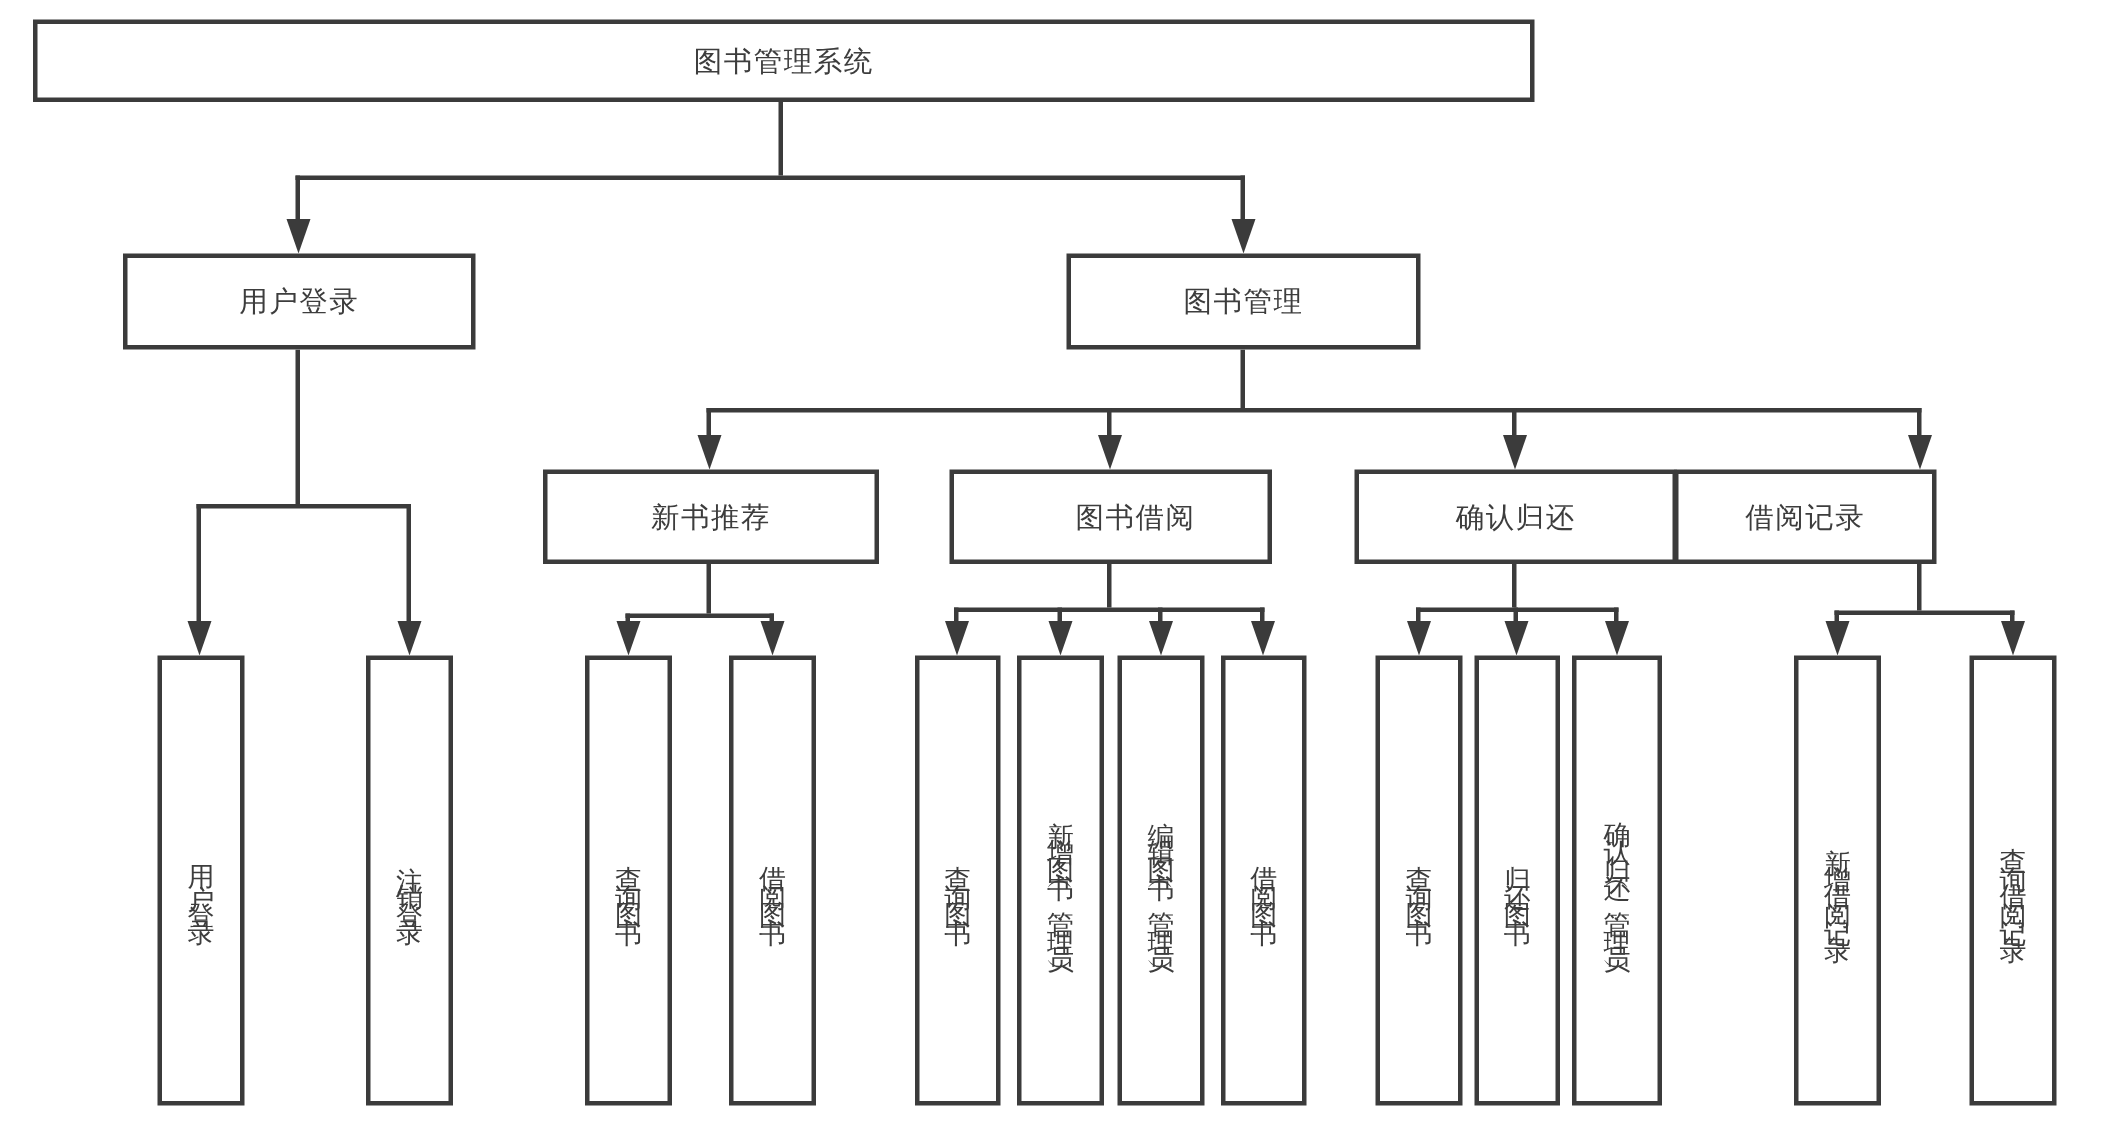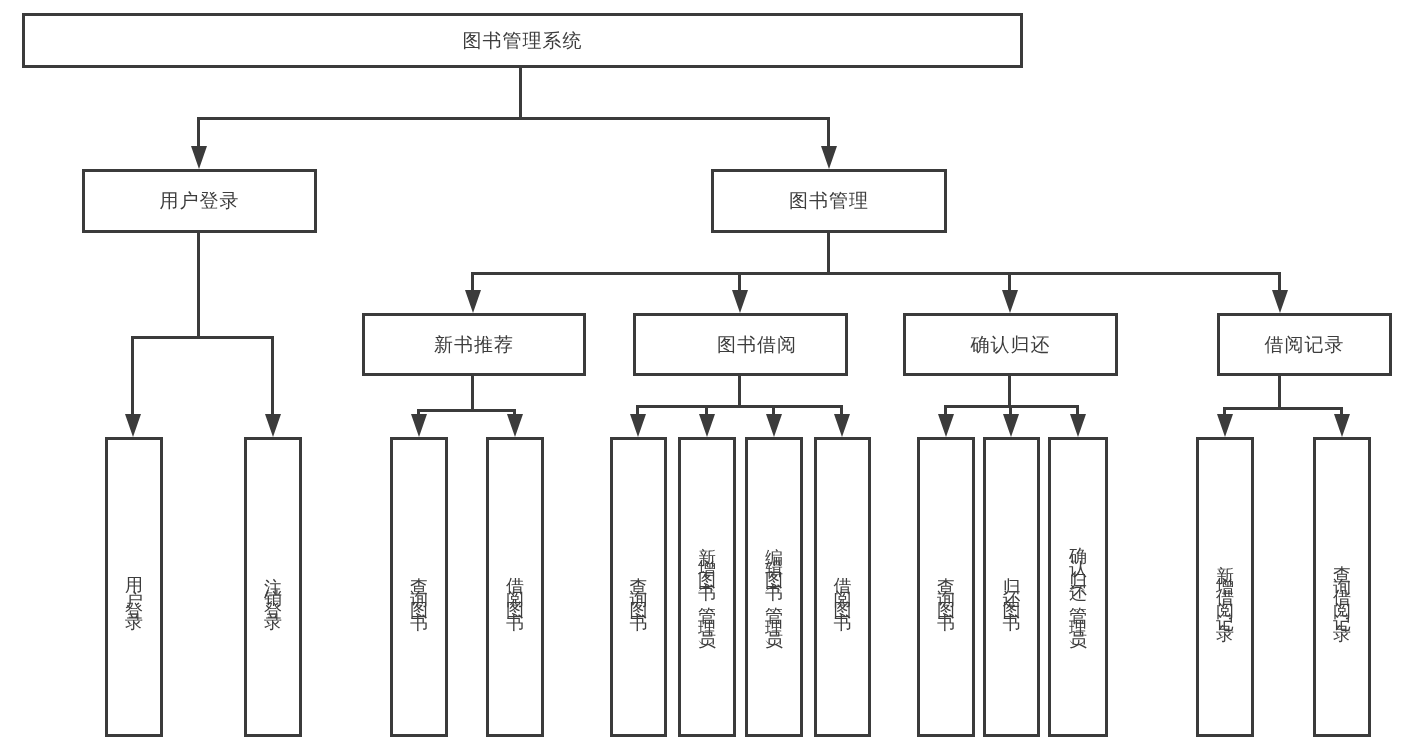--- a/index.html
+++ b/index.html
@@ -79,21 +79,21 @@
   </div>
 
   <div class="box" style="left:633px; top:313px; width:215px; height:63px;padding-left:33px;">
     <span>图书借阅</span>
   </div>
 
   <div class="box" style="left:903px; top:313px; width:215px; height:63px;">
     <span>确认归还</span>
   </div>
 
-  <div class="box" style="left:1217px; top:313px; width:175px; height:63px;">
+  <div class="box" style="left:1116px; top:313px; width:175px; height:63px;">
     <span>借阅记录</span>
   </div>
 
   <div class="box" style="left:105px; top:437px; width:58px; height:300px;">
     <span class="vtext">用户登录</span>
   </div>
   <div class="box" style="left:244px; top:437px; width:58px; height:300px;">
     <span class="vtext">注销登录</span>
   </div>
 

